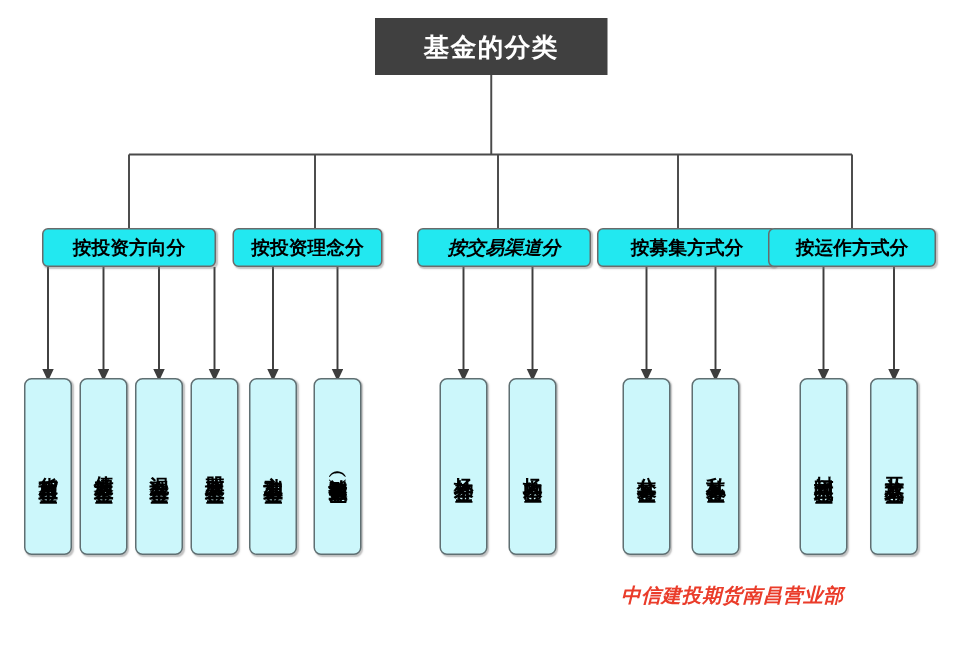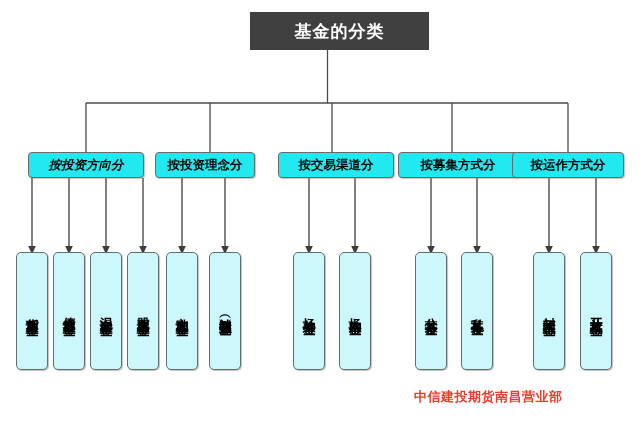--- a/index.html
+++ b/index.html
@@ -24,21 +24,21 @@
     width: 640px;
     height: 430px;
     pointer-events: none;
   }
 
   
   .root-box {
     position: absolute;
     left: 250px;
     top: 12px;
-    width: 179px;
+    width: 155px;
     height: 38px;
     background: #404040;
     color: #ffffff;
     display: flex;
     align-items: center;
     justify-content: center;
     font-size: 17px;
     font-weight: bold;
     letter-spacing: 1px;
     box-sizing: border-box;
@@ -101,20 +101,21 @@
   
   .footer-note {
     position: absolute;
     left: 414px;
     top: 388px;
     color: #ea3c2a;
     font-size: 13px;
     font-weight: bold;
     letter-spacing: 0.5px;
     white-space: nowrap;
+    font-style: italic;
   }
 </style>
 </head>
 <body>
 
 <div id="stage">
 
   <svg class="connectors" viewBox="0 0 640 430" xmlns="http://www.w3.org/2000/svg">
     <defs>
       <marker id="arrowhead" markerWidth="7" markerHeight="7" refX="3.2" refY="3" orient="auto" markerUnits="strokeWidth">
@@ -142,27 +143,27 @@
         <line x1="431" y1="178" x2="431" y2="250" marker-end="url(#arrowhead)"></line>
         <line x1="477" y1="178" x2="477" y2="250" marker-end="url(#arrowhead)"></line>
         <line x1="549" y1="178" x2="549" y2="250" marker-end="url(#arrowhead)"></line>
         <line x1="596" y1="178" x2="596" y2="250" marker-end="url(#arrowhead)"></line>
       </g>
   </svg>
 
   <div class="root-box">基金的分类</div>
 
   <div id="category-layer">
-      <div class="cat-box" style="left: 28px; width: 116px; font-style: italic;">
+      <div class="cat-box" style="left: 28px; width: 116px;">
         <span>按投资方向分</span>
       </div>
       <div class="cat-box" style="left: 155px; width: 100px;">
         <span>按投资理念分</span>
       </div>
-      <div class="cat-box" style="left: 278px; width: 116px;">
+      <div class="cat-box" style="left: 278px; width: 116px; font-style: italic;">
         <span>按交易渠道分</span>
       </div>
       <div class="cat-box" style="left: 398px; width: 120px;">
         <span>按募集方式分</span>
       </div>
       <div class="cat-box" style="left: 512px; width: 112px;">
         <span>按运作方式分</span>
       </div>
     </div>
 

